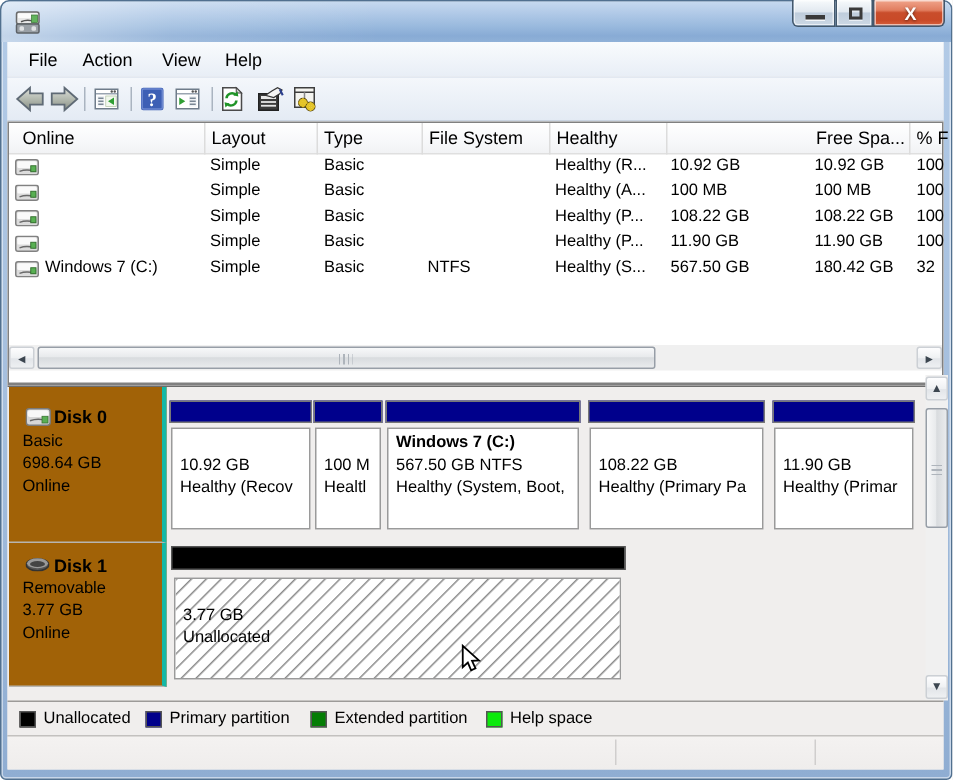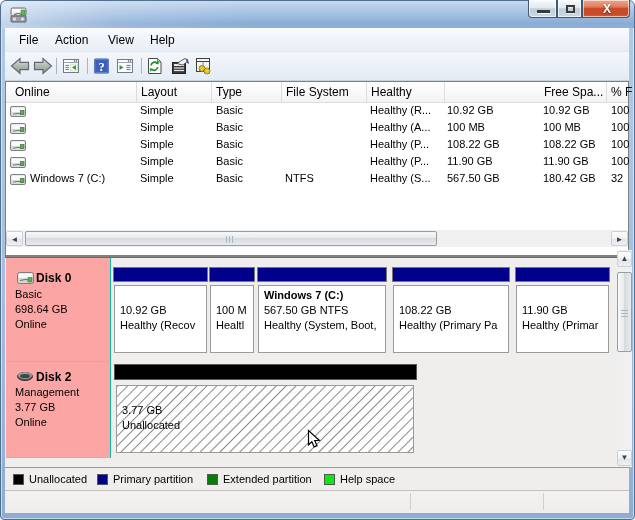--- a/index.html
+++ b/index.html
@@ -28,21 +28,21 @@
 .row{position:absolute;left:6px;height:17px;font-size:11px;color:#000}
 .cell{position:absolute;top:0px;white-space:nowrap}
 .dico{position:absolute;width:16px;height:11px}
 
 #hsb{position:absolute;left:6px;top:230px;width:622px;height:17px;background:#f0f0f0}
 .sbbtn{position:absolute;background:linear-gradient(#fdfdfe,#eff1f3 50%,#e2e5e9 55%,#eef0f2);border:1px solid #ccd0d5;border-radius:2px;color:#3c4650;font-size:8px;text-align:center;line-height:15px}
 #hthumb{position:absolute;left:25px;top:231px;width:412px;height:15px;background:linear-gradient(#f7f8f9,#e8eaec 45%,#d8dbde 50%,#e9ebed);border:1px solid #979ea7;border-radius:2px}
 #hgrip{position:absolute;left:50%;top:4px;margin-left:-5px;width:9px;height:7px;background:repeating-linear-gradient(90deg,#aeb4bb 0 1px,transparent 1px 3px)}
 
 #botpane{position:absolute;left:5px;top:257px;width:624px;height:210px;background:#f0eeed;border-top:1px solid #6d6d6d}
-.dlabel{position:absolute;left:6px;width:105px;background:#fca5a5;border-right:1px solid #14b8a6;border-bottom:1px solid #b7b5b1;font-size:11px}
+.dlabel{position:absolute;left:6px;width:105px;background:#a16207;border-right:3px solid #14b8a6;border-bottom:1px solid #b7b5b1;font-size:11px}
 .dl-name{position:absolute;left:30px;font-weight:bold;font-size:12px}
 .dl-line{position:absolute;left:9px;font-size:11px}
 .pcell{position:absolute}
 .pbar{position:absolute;left:0;top:0;width:100%;height:15px;background:#00008c;border:1px solid #777}
 .pbody{position:absolute;left:1px;right:1px;top:18px;bottom:0;background:#fff;border:1px solid #9a9a9a;font-size:11px;line-height:15px;padding:2px 0 0 5px;overflow:hidden}
 .p2 .pbody{padding-top:17px}
 
 #vsb{position:absolute;left:617px;top:250px;width:15px;height:217px;background:#f0f0f0}
 #vthumb{position:absolute;left:617px;top:272px;width:15px;height:80px;background:linear-gradient(90deg,#f7f8f9,#e8eaec 45%,#d8dbde 50%,#e9ebed);border:1px solid #979ea7;border-radius:2px}
 #vgrip{position:absolute;left:3px;top:50%;margin-top:-4px;width:7px;height:9px;background:repeating-linear-gradient(0deg,#aeb4bb 0 1px,transparent 1px 3px)}
@@ -282,22 +282,22 @@
  <div class="pbar"></div>
  <div class="pbody">11.90 GB<br>Healthy (Primar</div>
 </div>
 
 <div class="dlabel" style="top:362px;height:96px">
  <svg style="position:absolute;left:11px;top:10px" width="16" height="9" viewBox="0 0 16 9">
       <ellipse cx="8" cy="4.5" rx="7.5" ry="4" fill="#555" stroke="#333"></ellipse>
       <ellipse cx="8" cy="3.5" rx="7" ry="3.4" fill="#9a9a9a"></ellipse>
       <ellipse cx="8" cy="4" rx="5" ry="2" fill="#444"></ellipse>
     </svg>
- <div class="dl-name" style="top:8px">Disk 2</div>
- <div class="dl-line" style="top:24px">Management</div>
+ <div class="dl-name" style="top:8px">Disk 1</div>
+ <div class="dl-line" style="top:24px">Removable</div>
  <div class="dl-line" style="top:39px">3.77 GB</div>
  <div class="dl-line" style="top:54px">Online</div>
 </div>
 <div class="pcell" style="left:114px;top:364px;width:303px;height:89px">
  <div class="pbar" style="background:#000;height:16px;border-color:#555"></div>
  <div class="pbody p2x" style="top:21px;left:2px;right:3px;padding:0;background:#fff">
    <svg width="297" height="67" style="position:absolute;left:0;top:0">
         <defs>
           <pattern id="ht" width="7" height="7" patternUnits="userSpaceOnUse" patternTransform="rotate(45)">
             <rect width="7" height="7" fill="#fff"></rect>

